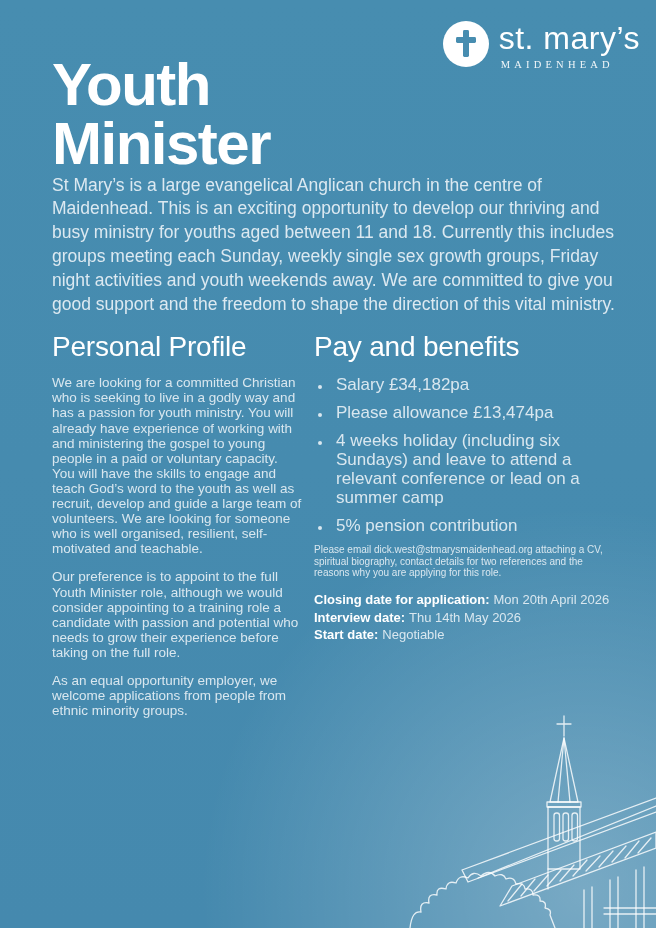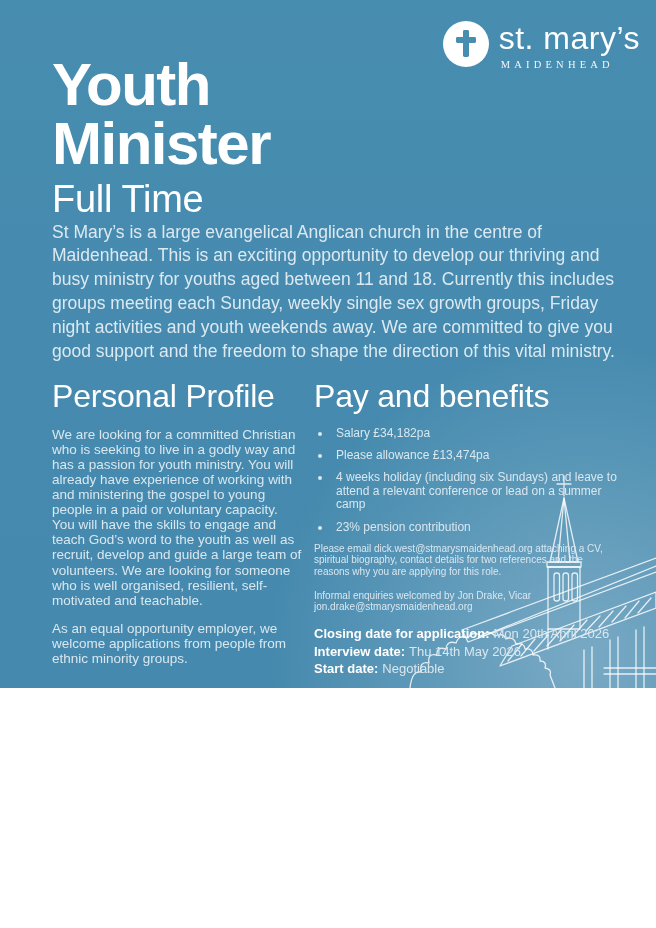--- a/index.html
+++ b/index.html
@@ -2,21 +2,21 @@
 <html><head>
 <meta charset="utf-8">
 <style>
   * { margin: 0; padding: 0; box-sizing: border-box; }
   html, body { width: 656px; }
   body { font-family: "Liberation Sans", "DejaVu Sans", sans-serif; }
 
   .page {
     position: relative;
     width: 656px;
-    height: 688px;
+    height: 928px;
     overflow: hidden;
     background:
       radial-gradient(circle at 89% 96%, rgba(255,255,255,0.28), rgba(255,255,255,0) 36%),
       linear-gradient(180deg, #478DB0 0%, #4589AE 100%);
     color: #D9E7EF;
   }
 
   
   .logo {
     position: absolute;
@@ -74,41 +74,41 @@
   .columns {
     display: flex;
     gap: 12px;
     margin-top: 16px;
   }
   .col-left  { flex: 0 0 250px; }
   .col-right { flex: 1; min-width: 0; }
 
   h2.section-heading {
     color: #FFFFFF;
-    font-size: 32px;
+    font-size: 28px;
     font-weight: 500;
     letter-spacing: -0.2px;
     line-height: 1.1;
     margin-bottom: 12px;
   }
 
   .col-left p {
     font-size: 13.5px;
     line-height: 1.12;
     margin-bottom: 13px;
     color: #D9E7EF;
   }
 
   ul.benefits {
     list-style: disc;
     padding-left: 18px;
     margin: 0 0 0 0;
   }
   ul.benefits li {
-    font-size: 12px;
+    font-size: 17px;
     line-height: 1.12;
     margin-bottom: 9px;
     padding-left: 4px;
     color: #D9E7EF;
   }
   ul.benefits li::marker { color: #D9E7EF; font-size: 12px; }
 
   h2.apply-heading { margin-top: 26px; }
 
   .col-right p.apply-text {
@@ -162,46 +162,42 @@
     </svg>
     <div class="logo-text">
       <div class="logo-brand">st. mary’s</div>
       <div class="logo-loc">MAIDENHEAD</div>
     </div>
   </div>
 
   <main class="content">
 
     <h1 class="title">Youth Minister</h1>
-    <div class="subtitle">Full Time</div>
 
     <p class="intro">St Mary’s is a large evangelical Anglican church in the centre of Maidenhead. This is an exciting opportunity to develop our thriving and busy ministry for youths aged between 11 and 18. Currently this includes groups meeting each Sunday, weekly single sex growth groups, Friday night activities and youth weekends away. We are committed to give you good support and the freedom to shape the direction of this vital ministry.</p>
 
     <div class="columns">
 
       <section class="col-left">
         <h2 class="section-heading">Personal Profile</h2>
         <p>We are looking for a committed Christian who is seeking to live in a godly way and has a passion for youth ministry. You will already have experience of working with and ministering the gospel to young people in a paid or voluntary capacity. You will have the skills to engage and teach God’s word to the youth as well as recruit, develop and guide a large team of volunteers. We are looking for someone who is well organised, resilient, self-motivated and teachable.</p>
+        <p>Our preference is to appoint to the full Youth Minister role, although we would consider appointing to a training role a candidate with passion and potential who needs to grow their experience before taking on the full role.</p>
         <p>As an equal opportunity employer, we welcome applications from people from ethnic minority groups.</p>
       </section>
 
       <section class="col-right">
         <h2 class="section-heading">Pay and benefits</h2>
         <ul class="benefits">
           <li>Salary £34,182pa</li>
           <li>Please allowance £13,474pa</li>
           <li>4 weeks holiday (including six Sundays) and leave to attend a relevant conference or lead on a summer camp</li>
-          <li>23% pension contribution</li>
+          <li>5% pension contribution</li>
         </ul>
 
         <p class="apply-text">Please email dick.west@stmarysmaidenhead.org attaching a CV, spiritual biography, contact details for two references and the reasons why you are applying for this role.</p>
-        <p class="apply-text enquiries">
-          <span>Informal enquiries welcomed by Jon Drake, Vicar</span>
-          <span>jon.drake@stmarysmaidenhead.org</span>
-        </p>
 
         <div class="dates">
           <div class="date-row">
             <strong>Closing date for application:</strong><span>Mon 20th April 2026</span>
           </div>
           <div class="date-row">
             <strong>Interview date:</strong><span>Thu 14th May 2026</span>
           </div>
           <div class="date-row">
             <strong>Start date:</strong><span>Negotiable</span>

